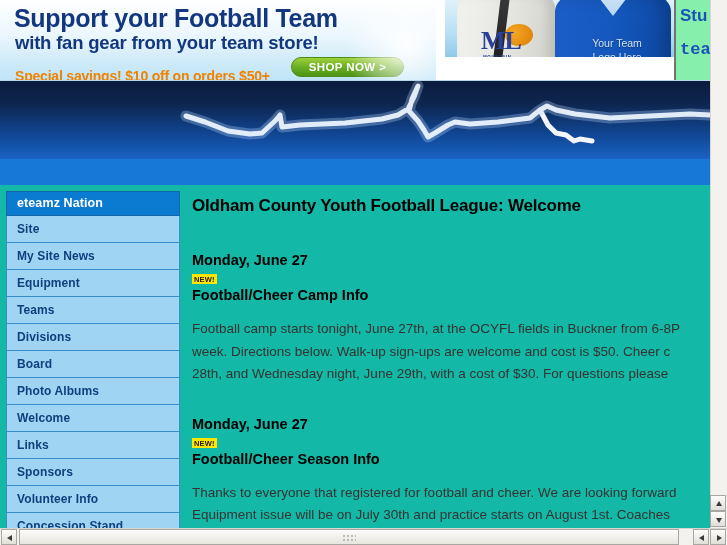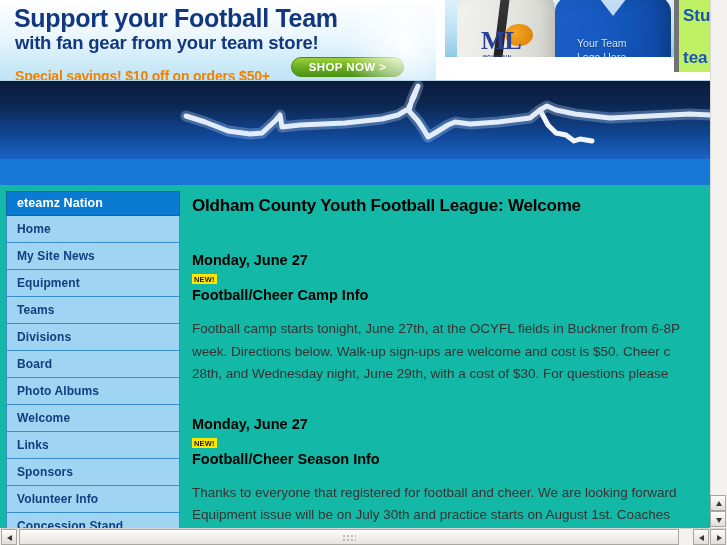--- a/index.html
+++ b/index.html
@@ -127,42 +127,42 @@
     box-shadow: inset -8px 0 16px rgba(0,0,0,.16);
   }
   .shirt-blue::before{
     content:""; position:absolute; left:38px; top:-6px;
     width:40px; height:26px;
     background: linear-gradient(180deg,#cfe4f7,#b9d7ef);
     clip-path: polygon(0 0, 100% 0, 50% 100%);
   }
   .shirt-text {
     position: absolute; left: 22px; top: 40px;
-    width: 80px; 
+    width: 80px; text-align: center;
     color: #cfe3f6; font-size: 10.5px; line-height: 14px;
     text-shadow: 0 1px 1px rgba(0,0,0,.35);
   }
 
   
   .ad-panel2 {
     position: absolute;
     left: 674px; top: 0;
-    width: 36px; height: 72px;
-    background: #bef264;
-    border-left: 5px solid #737373;
+    width: 36px; height: 81px;
+    background: #86efac;
+    border-left: 2px solid #737373;
     overflow: hidden;
   }
   .ad-panel2 .p2line {
     position: absolute; left: 4px;
     color: #1a52b8; font-weight: bold; font-size: 17px;
     white-space: nowrap;
   }
   .ad-panel2 .l1 { top: 6px; }
   .ad-panel2 .l2 { top: 30px; margin-left: 34px; }
-  .ad-panel2 .l3 { top: 48px; }
+  .ad-panel2 .l3 { top: 40px; font-family: Liberation Mono, monospace; }
 
   
   .ad-scroll {
     position: absolute;
     left: 710px; top: 0;
     width: 17px; height: 81px;
     background: #eceae4;
     border-left: 1px solid #b8b6b0;
   }
   .ad-scroll .arw {
@@ -419,21 +419,21 @@
       </g>
     </svg>
   </div>
   <div class="header-band"></div>
   <div class="header-blue-fill"></div>
 
   <div class="page-body">
 
     <div class="sidebar">
       <div class="nav-title">eteamz Nation</div>
-      <div class="nav-item">Home</div>
+      <div class="nav-item">Site</div>
       <div class="nav-item">My Site News</div>
       <div class="nav-item">Equipment</div>
       <div class="nav-item">Teams</div>
       <div class="nav-item">Divisions</div>
       <div class="nav-item">Board</div>
       <div class="nav-item">Photo Albums</div>
       <div class="nav-item">Welcome</div>
       <div class="nav-item">Links</div>
       <div class="nav-item">Sponsors</div>
       <div class="nav-item">Volunteer Info</div>

